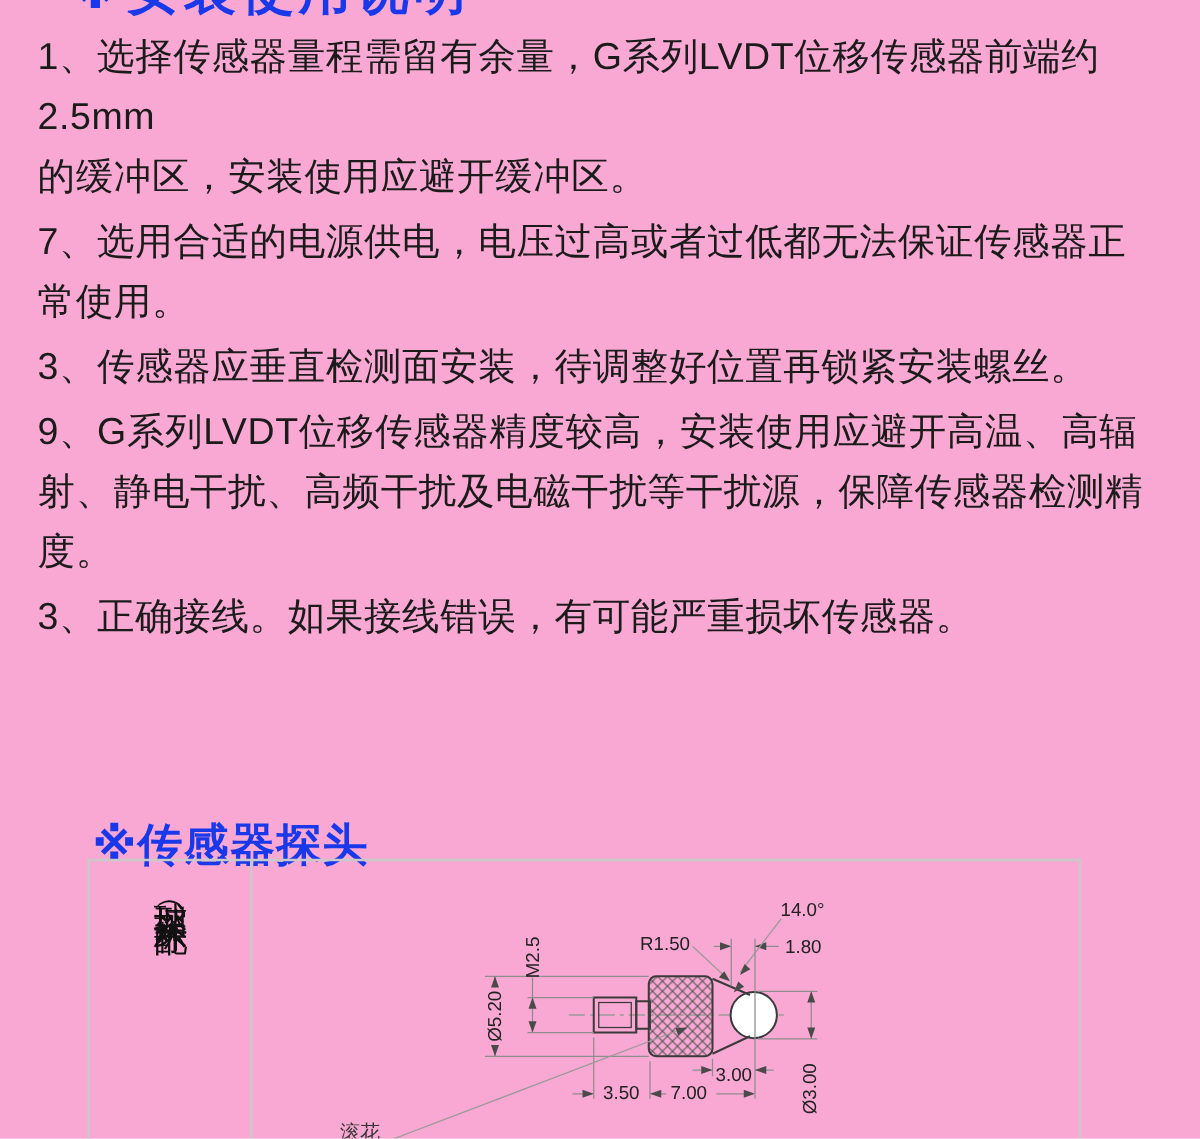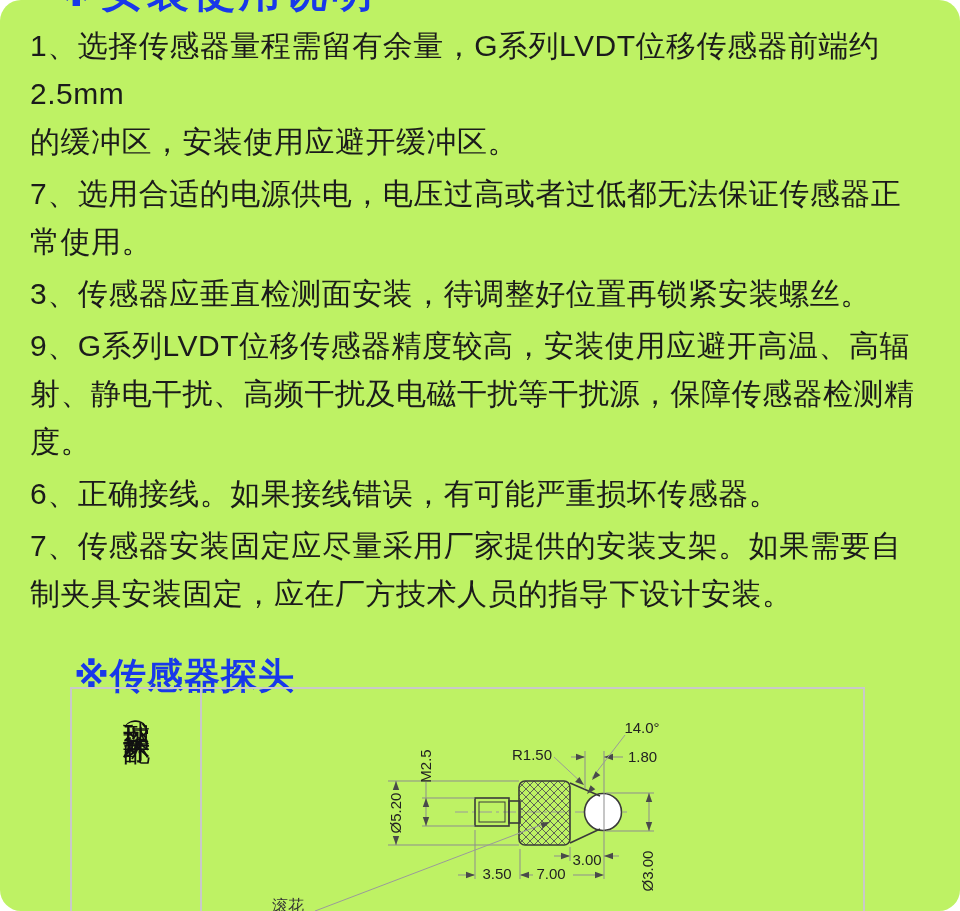--- a/index.html
+++ b/index.html
@@ -1,19 +1,18 @@
 <!DOCTYPE html>
 <html><head>
 <meta charset="utf-8">
 <style>
   html,body{margin:0;padding:0;background:#fff;}
   .page{
-    position:relative;width:960px;height:911px;overflow:hidden;background:#bef264;
+    position:relative;width:960px;height:911px;overflow:hidden;background:#f9a8d4;
     font-family:"Liberation Sans","DejaVu Sans",sans-serif;
-    border-radius:21px;
   }
   .install-title{
     position:absolute;top:-30px;left:56px;margin:0;
     font-size:42px;line-height:44px;font-weight:700;color:#1838ea;letter-spacing:4px;
     white-space:nowrap;
   }
   .instructions{position:absolute;top:22px;left:30px;width:916px;}
   .instruction{
     margin:0 0 4px 0;font-size:30px;line-height:48px;color:#1b1b1b;
     white-space:pre-line;font-weight:400;letter-spacing:0.5px;
@@ -63,23 +62,21 @@
 
   <div class="instructions">
     <p class="instruction">1、选择传感器量程需留有余量，G系列LVDT位移传感器前端约2.5mm
 的缓冲区，安装使用应避开缓冲区。</p>
     <p class="instruction">7、选用合适的电源供电，电压过高或者过低都无法保证传感器正
 常使用。</p>
     <p class="instruction">3、传感器应垂直检测面安装，待调整好位置再锁紧安装螺丝。</p>
     <p class="instruction">9、G系列LVDT位移传感器精度较高，安装使用应避开高温、高辐
 射、静电干扰、高频干扰及电磁干扰等干扰源，保障传感器检测精
 度。</p>
-    <p class="instruction">6、正确接线。如果接线错误，有可能严重损坏传感器。</p>
-    <p class="instruction">7、传感器安装固定应尽量采用厂家提供的安装支架。如果需要自
-制夹具安装固定，应在厂方技术人员的指导下设计安装。</p>
+    <p class="instruction">3、正确接线。如果接线错误，有可能严重损坏传感器。</p>
   </div>
 
   <h2 class="probe-title">※传感器探头</h2>
 
   <div class="probe-table">
     <div class="probe-label-cell">
       <span class="probe-label">球型探头（标配</span>
     </div>
     <div class="probe-drawing-cell">
 

